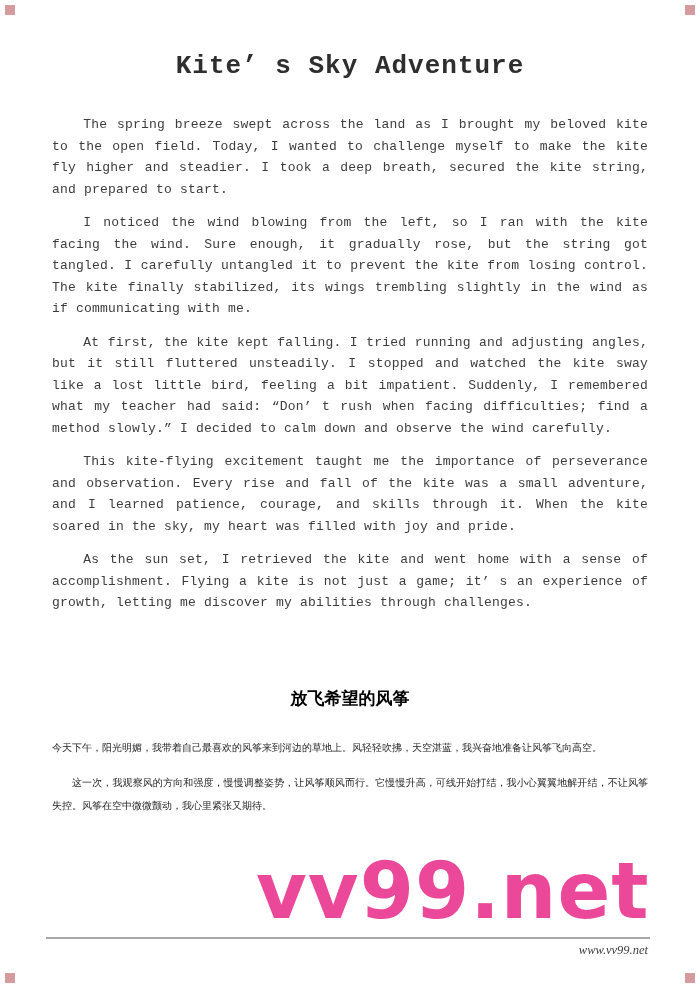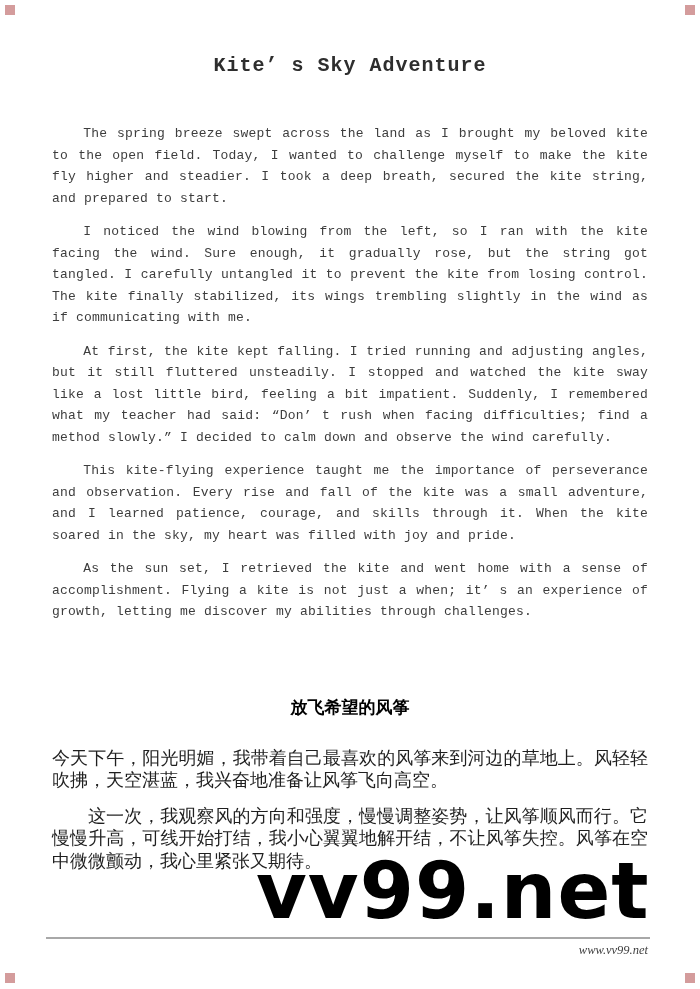--- a/index.html
+++ b/index.html
@@ -13,66 +13,66 @@
     font-family: "Liberation Serif", serif;
   }
   .watermark {
     position: absolute;
     left: 256px;
     top: 846px;
     font-family: "DejaVu Sans", sans-serif;
     font-weight: bold;
     font-size: 78px;
     letter-spacing: 1px;
-    color: #000000;
+    color: #ec4899;
     z-index: 0;
     white-space: nowrap;
     text-align: right;
   }
   .content {
     position: absolute;
     left: 52px;
     right: 52px;
     top: 0;
     z-index: 1;
   }
   .en-title {
     margin: 52px 0 0 0;
     text-align: center;
     font-family: "Liberation Mono", "DejaVu Sans Mono", monospace;
     font-weight: bold;
-    font-size: 20px;
+    font-size: 26px;
     line-height: 28px;
     letter-spacing: 1px;
     color: #2e2e2e;
   }
   .en-section p {
     margin: 12px 0 0 0;
     font-family: "Liberation Mono", "DejaVu Sans Mono", monospace;
     font-size: 13px;
     line-height: 21.5px;
     letter-spacing: 0.2px;
     color: #3d3d3d;
     text-align: justify;
     text-indent: 4ch;
   }
-  .en-section p.first-en { margin-top: 43px; font-family: Liberation Mono, monospace; }
+  .en-section p.first-en { margin-top: 34px; font-family: Liberation Mono, monospace; }
   .zh-title {
     margin: 70px 0 0 0;
     text-align: center;
     font-family: "Liberation Serif", serif;
     font-weight: bold;
     font-size: 17px;
     line-height: 30px;
     color: #000000;
   }
   .zh-section p {
     margin: 13px 0 0 0;
-    font-family: Liberation Sans, sans-serif;
-    font-size: 18px;
+    font-family: Liberation Mono, monospace;
+    font-size: 10px;
     line-height: 22.5px;
     color: #1f1f1f;
     text-align: justify;
     text-indent: 2em;
   }
   .zh-section p.first-zh { text-indent: 0; margin-top: 24px; }
   .footer-rule {
     position: absolute;
     left: 46px;
     right: 50px;
@@ -116,22 +116,22 @@
   <span class="corner bl"></span>
   <span class="corner br"></span>
 
   <div class="content">
 
     <div class="en-section">
       <h1 class="en-title">Kite’ s Sky Adventure</h1>
       <p class="first-en">The spring breeze swept across the land as I brought my beloved kite to the open field. Today, I wanted to challenge myself to make the kite fly higher and steadier. I took a deep breath, secured the kite string, and prepared to start.</p>
       <p>I noticed the wind blowing from the left, so I ran with the kite facing the wind. Sure enough, it gradually rose, but the string got tangled. I carefully untangled it to prevent the kite from losing control. The kite finally stabilized, its wings trembling slightly in the wind as if communicating with me.</p>
       <p>At first, the kite kept falling. I tried running and adjusting angles, but it still fluttered unsteadily. I stopped and watched the kite sway like a lost little bird, feeling a bit impatient. Suddenly, I remembered what my teacher had said: “Don’ t rush when facing difficulties; find a method slowly.” I decided to calm down and observe the wind carefully.</p>
-      <p>This kite-flying experience taught me the importance of perseverance and observation. Every rise and fall of the kite was a small adventure, and I learned patience, courage, and skills through it. When the kite soared in the sky, my heart was filled with joy and pride.</p>
-      <p>As the sun set, I retrieved the kite and went home with a sense of accomplishment. Flying a kite is not just a when; it’ s an experience of growth, letting me discover my abilities through challenges.</p>
+      <p>This kite-flying excitement taught me the importance of perseverance and observation. Every rise and fall of the kite was a small adventure, and I learned patience, courage, and skills through it. When the kite soared in the sky, my heart was filled with joy and pride.</p>
+      <p>As the sun set, I retrieved the kite and went home with a sense of accomplishment. Flying a kite is not just a game; it’ s an experience of growth, letting me discover my abilities through challenges.</p>
     </div>
 
     <div class="zh-section">
       <h2 class="zh-title">放飞希望的风筝</h2>
       <p class="first-zh">今天下午，阳光明媚，我带着自己最喜欢的风筝来到河边的草地上。风轻轻吹拂，天空湛蓝，我兴奋地准备让风筝飞向高空。</p>
       <p>这一次，我观察风的方向和强度，慢慢调整姿势，让风筝顺风而行。它慢慢升高，可线开始打结，我小心翼翼地解开结，不让风筝失控。风筝在空中微微颤动，我心里紧张又期待。</p>
     </div>
 
   </div>
 

